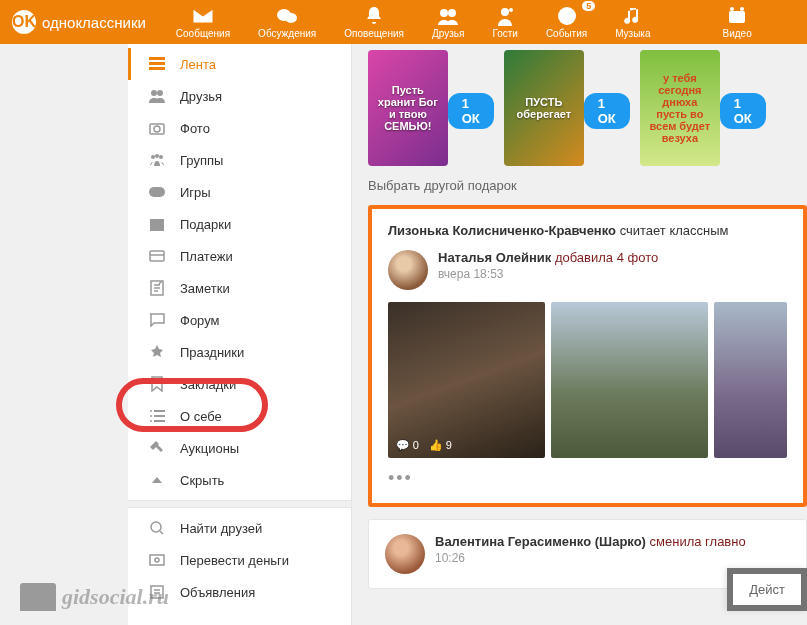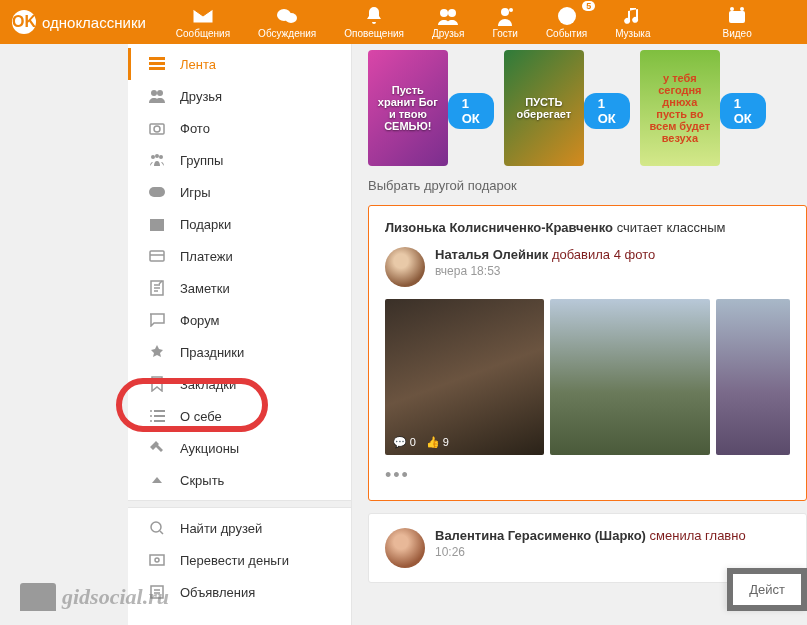--- a/index.html
+++ b/index.html
@@ -29,21 +29,21 @@
     .highlight-circle { position: absolute; border: 6px solid #e33a3a; border-radius: 28px; pointer-events: none; z-index: 10; }
 
     .main { flex: 1; padding: 0 0 0 16px; overflow: hidden; }
 
     .gifts-row { display: flex; gap: 10px; margin-top: 6px; }
     .gift-card { width: 126px; display: flex; flex-direction: row; align-items: center; }
     .gift-img { width: 126px; height: 116px; border-radius: 4px; display: flex; align-items: center; justify-content: center; font-size: 11px; color: #fff; text-align: center; overflow: hidden; }
     .gift-badge { background: #1e9bf0; color: #fff; font-size: 13px; padding: 3px 14px; border-radius: 12px; margin-top: 6px; font-weight: bold; }
     .gift-other { font-size: 13px; color: #666; margin: 12px 0; cursor: pointer; }
 
-    .feed-block { background: #fff; border: 1px solid #f97316; border-radius: 3px; margin-top: 12px; padding: 14px 16px; }
+    .feed-block { background: #fff; border: 4px solid #f97316; border-radius: 3px; margin-top: 12px; padding: 14px 16px; }
     .feed-header { font-size: 13px; color: #333; margin-bottom: 12px; }
     .feed-header b { font-weight: bold; }
     .feed-post { display: flex; gap: 10px; align-items: flex-start; }
     .avatar { width: 40px; height: 40px; border-radius: 50%; background: #c9a48a; flex-shrink: 0; }
     .post-meta { font-size: 13px; }
     .post-author { font-weight: bold; color: #333; }
     .post-action { color: #7f1d1d; }
     .post-time { font-size: 12px; color: #999; margin-top: 2px; }
     .photos-row { display: flex; gap: 6px; margin-top: 12px; }
     .photo { width: 172px; height: 156px; background: #aaa; border-radius: 2px; position: relative; }

